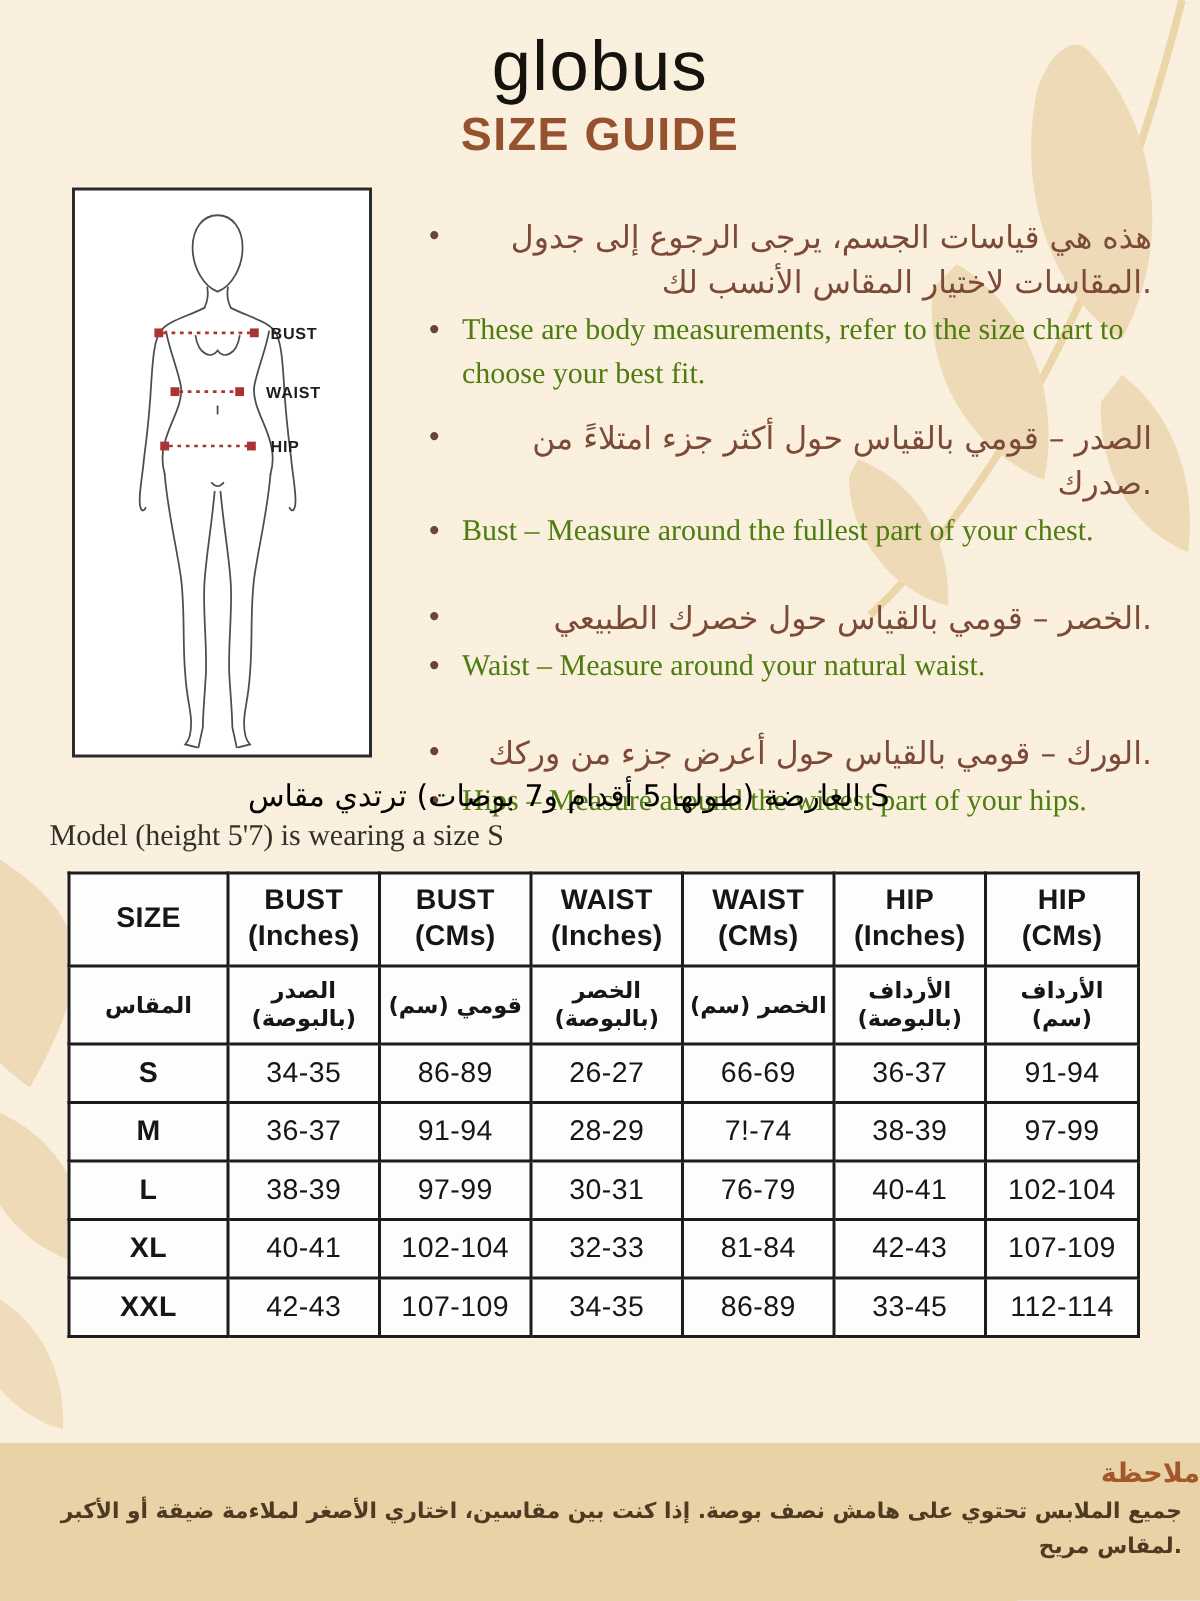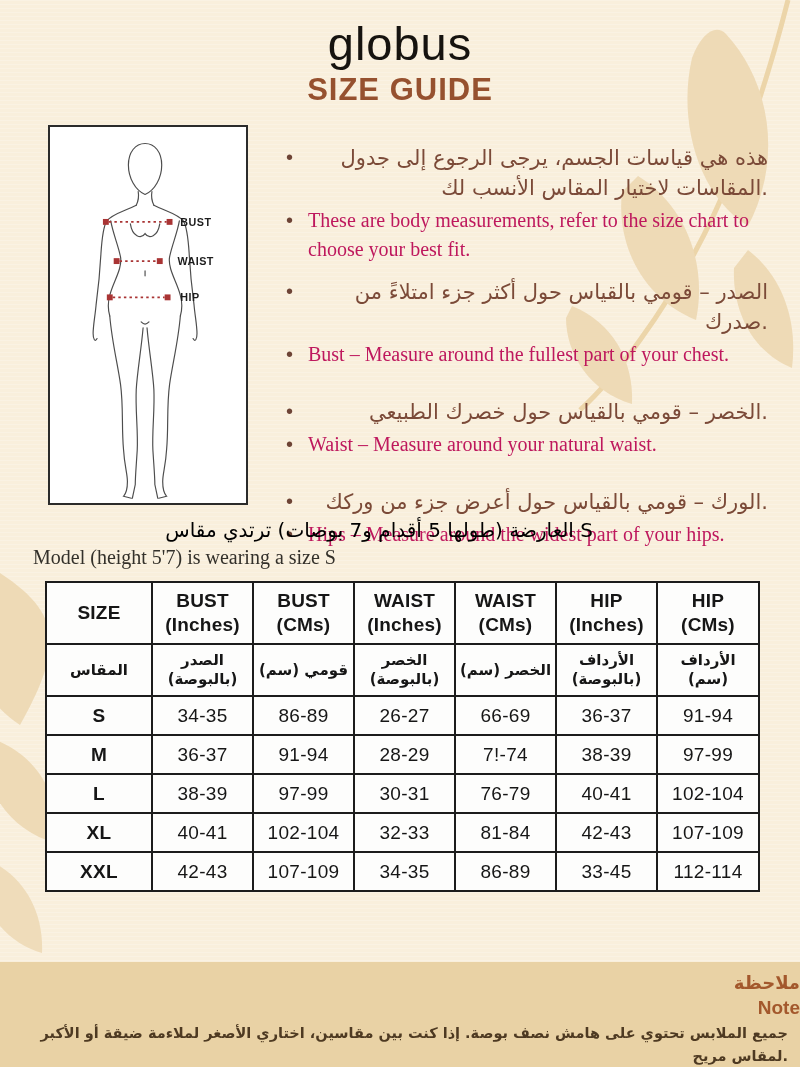--- a/index.html
+++ b/index.html
@@ -42,21 +42,21 @@
   .instr-group.first{margin-bottom:13px;}
   .instr-line{display:flex; align-items:flex-start; margin-bottom:3px;}
   .bullet{width:22px; flex:0 0 22px; color:#6d4335; font-size:20px; line-height:29px;}
   .txt{flex:1;}
   .txt.ar{
     font-family:"DejaVu Sans","Liberation Sans",sans-serif;
     font-size:21px; line-height:30px; font-weight:500; color:#7b4a38; text-align:right;
   }
   .txt.en{
     font-family:"Liberation Serif","DejaVu Serif",serif;
-    font-size:20px; line-height:29px; color:#be185d;
+    font-size:20px; line-height:29px; color:#4d7c0f;
   }
 
   
   .model-info{position:absolute; left:33px; top:516px; width:560px;}
   .model-ar{
     font-family:"DejaVu Sans","Liberation Sans",sans-serif;
     font-size:20px; line-height:28px; font-weight:400; color:#000000; text-align:right;
   }
   .model-en{
     font-family:"Liberation Serif","DejaVu Serif",serif;
@@ -306,18 +306,17 @@
         <td class="row-val">34-35</td>
         <td class="row-val">86-89</td>
         <td class="row-val">33-45</td>
         <td class="row-val">112-114</td>
       </tr>
     </tbody>
       </table>
 
     <div class="note">
       <div class="note-h-ar">ملاحظة</div>
-      <div class="note-h-en">Note</div>
       <div class="note-b-ar">جميع الملابس تحتوي على هامش نصف بوصة. إذا كنت بين مقاسين، اختاري الأصغر لملاءمة ضيقة أو الأكبر لمقاس مريح.</div>
 
     </div>
   </div>
 </div>
 
 </body></html>

